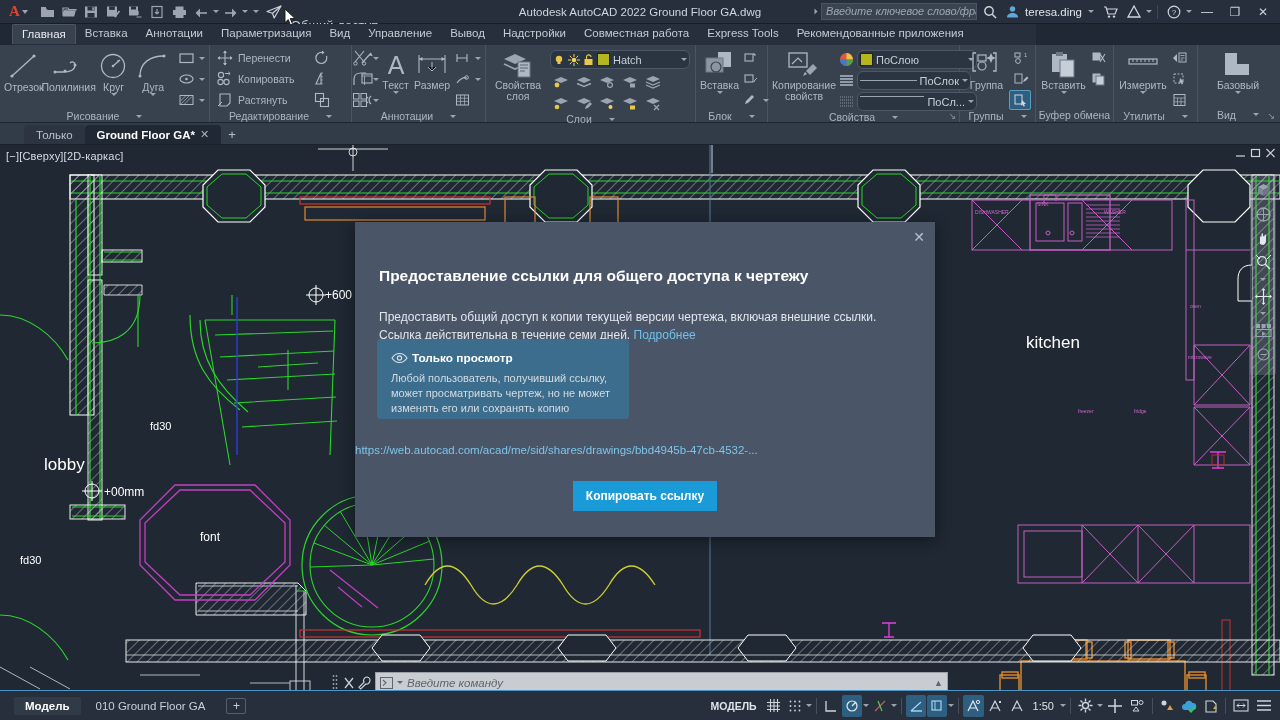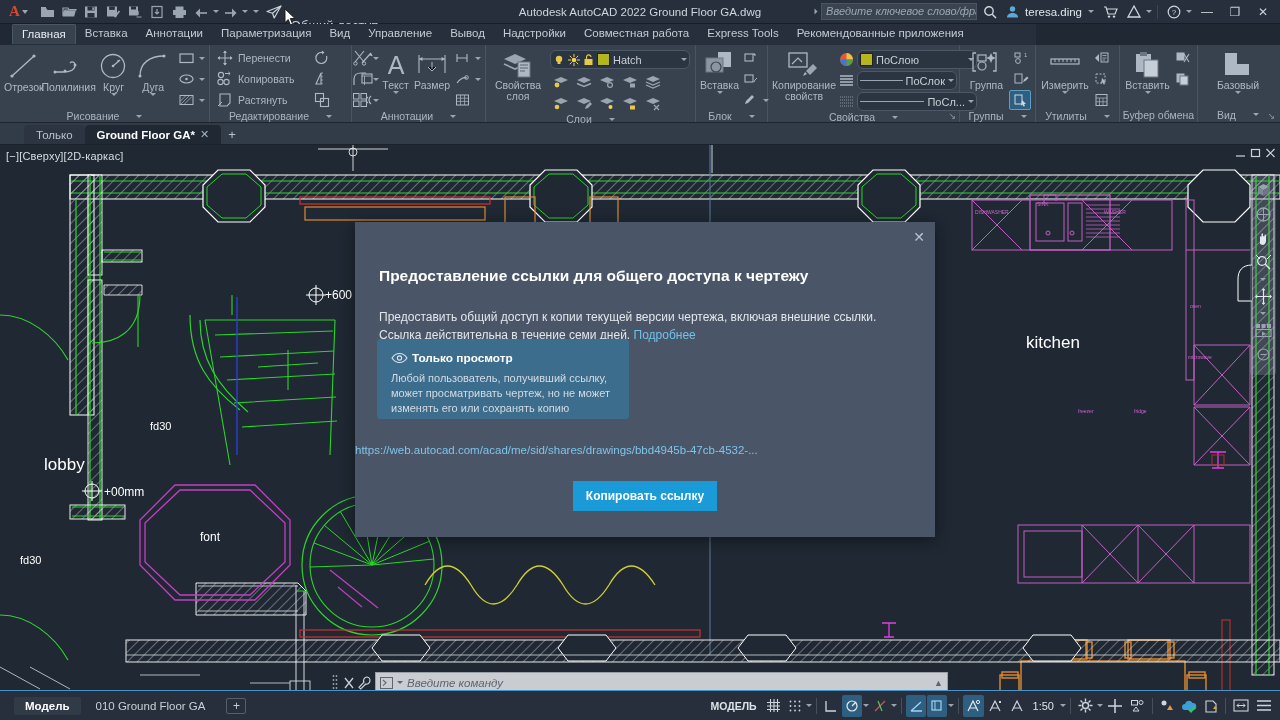--- a/index.html
+++ b/index.html
@@ -732,34 +732,34 @@
             <div class="layer-combo" style="width:120px">
               <span class="swatch" style="background:#b5b51f"></span>
               <span class="txt">ПоСлою</span>
               <span class="caret-sm"></span>
             </div>
           </div>
           <div style="display:flex;align-items:center;gap:3px">
             <svg width="15" height="15" viewBox="0 0 15 15">
                 <path d="M1 3h13M1 6h13M1 9h13M1 12h13" stroke="#aeb8c4" stroke-width="1.4"></path>
               </svg>
-            <div class="layer-combo right" style="width:100px">
+            <div class="layer-combo right" style="width:114px">
               <span class="txt" style="display:flex;align-items:center;gap:3px">
                   <span style="flex:1;height:1px;background:#9aa5b1"></span>
                   <span>ПоСлок</span>
                 </span>
               <span class="caret-sm"></span>
             </div>
           </div>
           <div style="display:flex;align-items:center;gap:3px">
             <svg width="15" height="15" viewBox="0 0 15 15">
                 <path d="M1 3h13M1 6h13M1 9h13M1 12h13" stroke="#aeb8c4" stroke-width="0.7" stroke-dasharray="1 1"></path>
               </svg>
             <div class="layer-combo right" style="width:120px">
-              <span class="txt" style="display:flex;align-items:center;gap:3px">
+              <span class="txt" style="display:flex;align-items:flex-start;gap:3px">
                   <span style="flex:1;height:1px;background:#9aa5b1"></span>
                   <span>ПоСл...</span>
                 </span>
               <span class="caret-sm"></span>
             </div>
           </div>
         </div>
       </div>
       <div class="panel-title">
         <span>Свойства</span>
@@ -806,64 +806,20 @@
               </div>
             </div>
         </div>
       </div>
       <div class="panel-title">
         <span>Группы</span>
         <span class="caret-sm"></span>
       </div>
     </div>
 
-    <div class="panel" style="width:84px">
-      <div class="panel-body">
-        <div class="big-btn" style="width:50px">
-          <svg width="34" height="28" viewBox="0 0 34 28">
-              <rect x="3" y="8" width="28" height="5" fill="none" stroke="#aeb8c4" stroke-width="1.2"></rect>
-              <path d="M7 8v3M11 8v3M15 8v3M19 8v3M23 8v3M27 8v3" stroke="#aeb8c4" stroke-width="1"></path>
-            </svg>
-          <span class="lbl">Измерить</span>
-          <span class="caret-sm"></span>
-        </div>
-        <div class="sm-col">
-          <div class="sm-row">
-              <div class="icobox">
-                <svg width="15" height="14" viewBox="0 0 15 14">
-                  <path d="M1 7l4-4v8z" fill="#aeb8c4"></path>
-                  <rect x="7" y="2" width="7" height="9" fill="none" stroke="#aeb8c4" stroke-width="1"></rect>
-                  <path d="M8.5 4.5h4M8.5 7h4M8.5 9h2.5" stroke="#aeb8c4" stroke-width="0.8"></path>
-                </svg>
-              </div>
-            </div>
-          <div class="sm-row">
-              <div class="icobox">
-                <svg width="15" height="14" viewBox="0 0 15 14">
-                  <rect x="2" y="2" width="9" height="9" fill="none" stroke="#aeb8c4" stroke-width="1" stroke-dasharray="2 1.5"></rect>
-                  <path d="M8 6l4 4h-2l1 2-1.3.6-1-2L7 12z" fill="#aeb8c4"></path>
-                </svg>
-              </div>
-            </div>
-          <div class="sm-row">
-              <div class="icobox">
-                <svg width="15" height="14" viewBox="0 0 15 14">
-                  <rect x="2" y="1.5" width="11" height="11" fill="none" stroke="#aeb8c4" stroke-width="1"></rect>
-                  <path d="M2 5h11M5.5 5v7.5M9 5v7.5M2 8.8h11" stroke="#aeb8c4" stroke-width="0.7"></path>
-                </svg>
-              </div>
-            </div>
-        </div>
-      </div>
-      <div class="panel-title">
-        <span>Утилиты</span>
-        <span class="caret-sm"></span>
-      </div>
-    </div>
-
     <div class="panel" style="width:78px">
       <div class="panel-body">
         <div class="big-btn" style="width:48px">
           <svg width="32" height="28" viewBox="0 0 32 28">
               <rect x="4" y="3" width="15" height="18" fill="#aeb8c4"></rect>
               <rect x="8" y="1" width="7" height="4" fill="#6b7583"></rect>
               <rect x="12" y="9" width="14" height="17" fill="#c6cfd8" stroke="#6b7583"></rect>
             </svg>
           <span class="lbl">Вставить</span>
           <span class="caret-sm"></span>
@@ -881,20 +837,64 @@
               <div class="icobox">
                 <svg width="15" height="14" viewBox="0 0 15 14">
                   <rect x="1.5" y="1.5" width="8" height="9" fill="#aeb8c4"></rect>
                   <rect x="5" y="4" width="8" height="9" fill="#c6cfd8" stroke="#6b7583"></rect>
                 </svg>
               </div>
             </div>
         </div>
       </div>
       <div class="panel-title">Буфер обмена</div>
+    </div>
+
+    <div class="panel" style="width:84px">
+      <div class="panel-body">
+        <div class="big-btn" style="width:50px">
+          <svg width="34" height="28" viewBox="0 0 34 28">
+              <rect x="3" y="8" width="28" height="5" fill="none" stroke="#aeb8c4" stroke-width="1.2"></rect>
+              <path d="M7 8v3M11 8v3M15 8v3M19 8v3M23 8v3M27 8v3" stroke="#aeb8c4" stroke-width="1"></path>
+            </svg>
+          <span class="lbl">Измерить</span>
+          <span class="caret-sm"></span>
+        </div>
+        <div class="sm-col">
+          <div class="sm-row">
+              <div class="icobox">
+                <svg width="15" height="14" viewBox="0 0 15 14">
+                  <path d="M1 7l4-4v8z" fill="#aeb8c4"></path>
+                  <rect x="7" y="2" width="7" height="9" fill="none" stroke="#aeb8c4" stroke-width="1"></rect>
+                  <path d="M8.5 4.5h4M8.5 7h4M8.5 9h2.5" stroke="#aeb8c4" stroke-width="0.8"></path>
+                </svg>
+              </div>
+            </div>
+          <div class="sm-row">
+              <div class="icobox">
+                <svg width="15" height="14" viewBox="0 0 15 14">
+                  <rect x="2" y="2" width="9" height="9" fill="none" stroke="#aeb8c4" stroke-width="1" stroke-dasharray="2 1.5"></rect>
+                  <path d="M8 6l4 4h-2l1 2-1.3.6-1-2L7 12z" fill="#aeb8c4"></path>
+                </svg>
+              </div>
+            </div>
+          <div class="sm-row">
+              <div class="icobox">
+                <svg width="15" height="14" viewBox="0 0 15 14">
+                  <rect x="2" y="1.5" width="11" height="11" fill="none" stroke="#aeb8c4" stroke-width="1"></rect>
+                  <path d="M2 5h11M5.5 5v7.5M9 5v7.5M2 8.8h11" stroke="#aeb8c4" stroke-width="0.7"></path>
+                </svg>
+              </div>
+            </div>
+        </div>
+      </div>
+      <div class="panel-title">
+        <span>Утилиты</span>
+        <span class="caret-sm"></span>
+      </div>
     </div>
 
     <div class="panel" style="width:80px;border-right:none">
       <div class="panel-body" style="justify-content:center">
         <div class="big-btn" style="width:52px">
           <svg width="34" height="28" viewBox="0 0 34 28">
               <path d="M4 2h12v11h12v11H4z" fill="#aeb8c4"></path>
             </svg>
           <span class="lbl">Базовый</span>
           <span class="caret-sm"></span>

